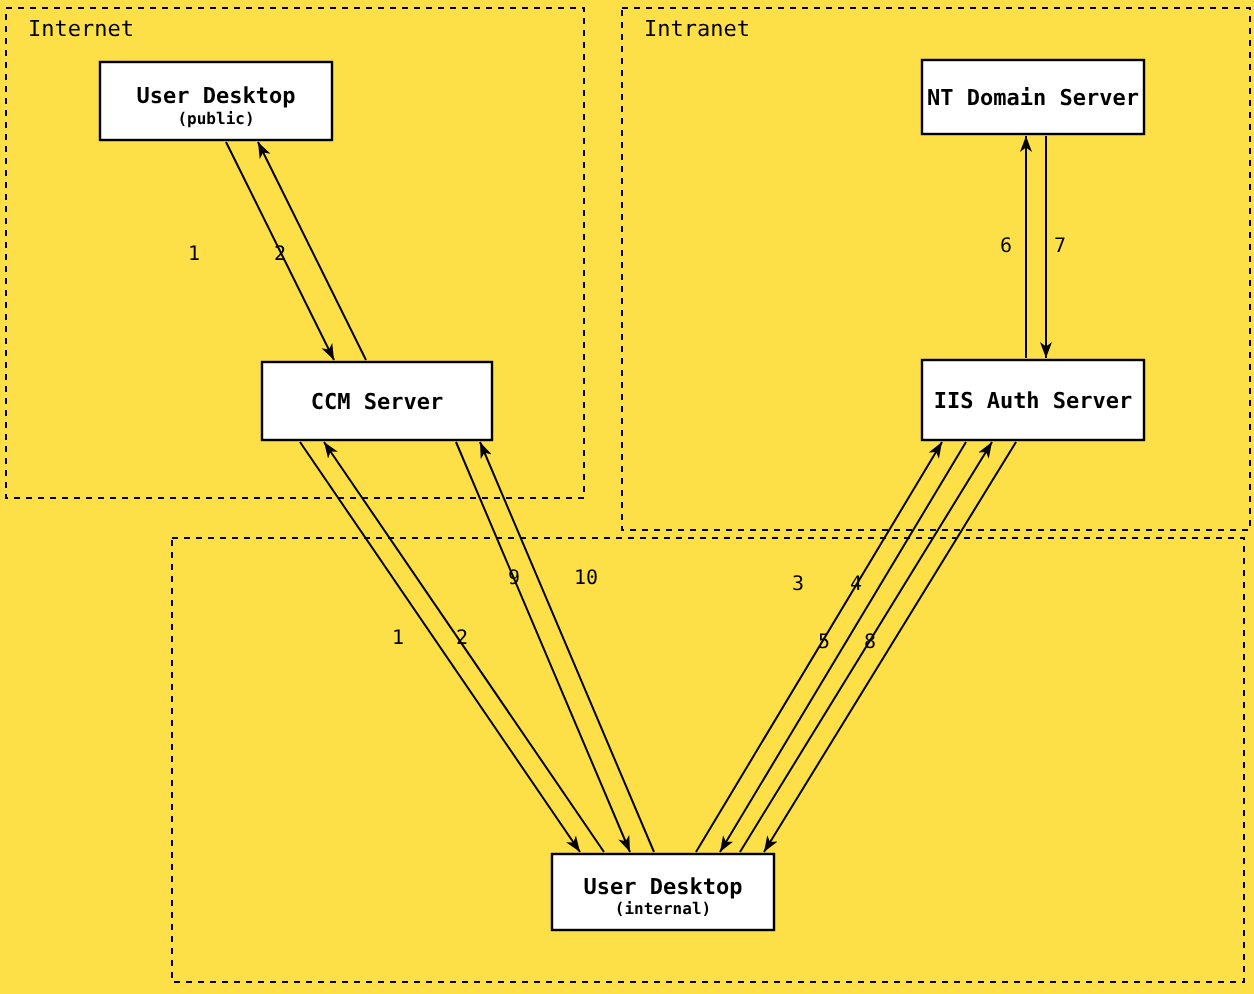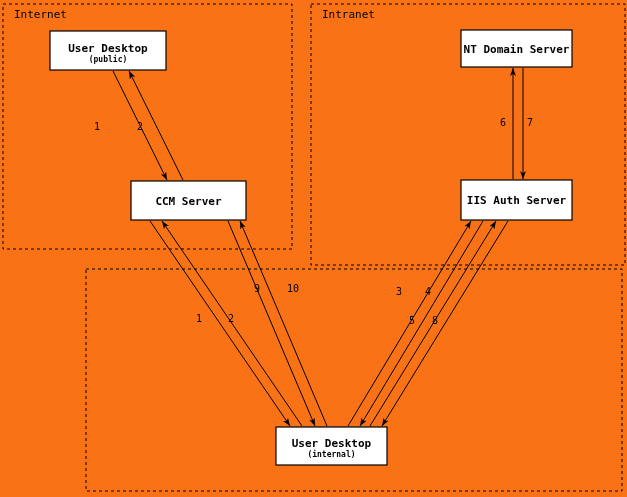--- a/index.html
+++ b/index.html
@@ -60,21 +60,21 @@
   .step-label {
     font-family: "DejaVu Sans Mono", "Liberation Mono", monospace;
     font-size: 10px;
     fill: #000000;
     text-anchor: middle;
   }
 </style>
 </head>
 <body>
 
-<div id="diagram-root" style="width: 627px; height: 497px; background: #f97316;">
+<div id="diagram-root" style="width: 627px; height: 497px; background: #fde047;">
   <svg id="diagram-canvas" viewBox="0 0 627 497">
     <defs>
       <marker id="arrow-head" markerWidth="9" markerHeight="9" refX="8" refY="3" orient="auto" markerUnits="strokeWidth">
         <path d="M0,0 L8,3 L0,6 L2.2,3 z" fill="#000000"></path>
       </marker>
     </defs>
     <g id="zones-layer">
         <rect x="3" y="4" width="289" height="245" class="zone-rect"></rect>
         <text x="14" y="18" class="zone-label">Internet</text>
         <rect x="311" y="4" width="314" height="261" class="zone-rect"></rect>

